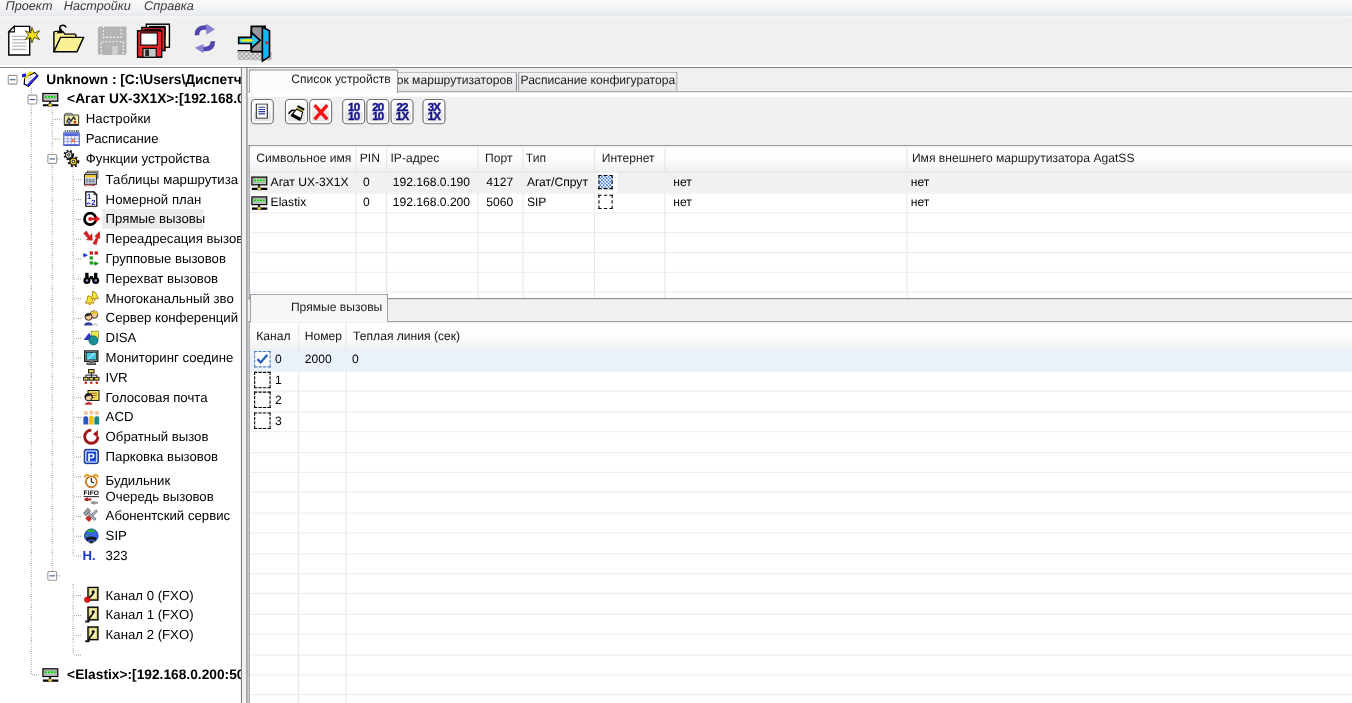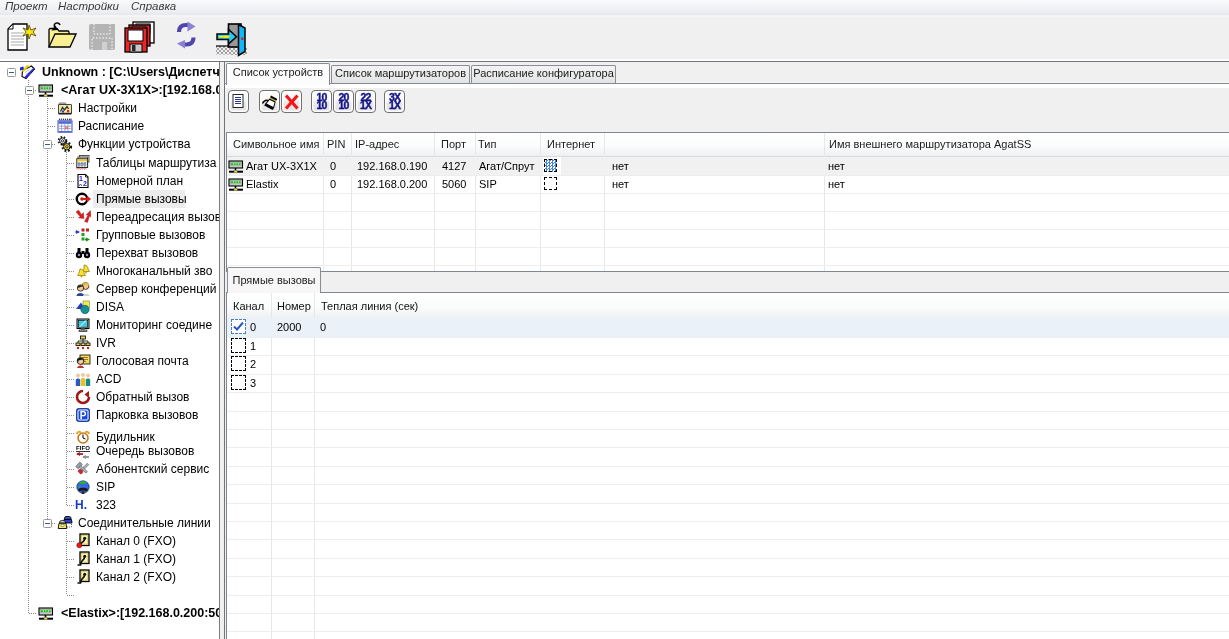--- a/index.html
+++ b/index.html
@@ -18,21 +18,21 @@
   .b{font-weight:bold;font-size:12.5px;}
   .vdot{position:absolute;width:1px;background-image:linear-gradient(to bottom,#8c8c8c 1px,transparent 1px);background-size:1px 2px;}
   .hdot{position:absolute;height:1px;background-image:linear-gradient(to right,#8c8c8c 1px,transparent 1px);background-size:2px 1px;}
   .ebox{position:absolute;width:7px;height:7px;background:#fff;border:1px solid #999;border-radius:1.5px;}
   .ebox:after{content:"";position:absolute;left:1px;top:3px;width:5px;height:1px;background:#3c5a8c;}
   .ticon{position:absolute;width:16px;height:16px;}
   .tsel{position:absolute;background:#ececec;}
   #rpane{left:224px;top:62px;width:1005px;height:577px;background:#f0f0f0;border-left:1px solid #70757c;overflow:hidden;}
   #splitgap{left:220px;top:62px;width:4px;height:577px;background:#f0f0f0;}
   .tab{position:absolute;font-size:11px;color:#1b1b1b;text-align:center;border:1px solid #898c95;border-bottom:none;border-radius:2px 2px 0 0;white-space:nowrap;overflow:hidden;}
-  .tab.on{background:#fcfcfc;z-index:3;}
+  .tab.on{background:#fcfcfc;z-index:3;padding-left:32px;}
   .tab.off{background:linear-gradient(#f4f4f4,#e2e3e4);z-index:1;}
   #tabline{position:absolute;background:#848a92;}
   .btn{position:absolute;width:19px;height:21px;border:1.5px solid #717171;border-radius:4px;background:linear-gradient(#fcfcfc,#f6f6f6 48%,#e8e8e8 52%,#e3e3e3);box-shadow:inset 0 0 0 1.5px #fff;}
   .gridframe{position:absolute;background:#fff;border:1px solid #82878f;overflow:hidden;}
   .ghead{position:absolute;left:0;top:0;right:0;height:23px;background:linear-gradient(#ffffff,#fbfcfc 55%,#eff0f2);border-bottom:1px solid #d9dadc;}
   .ghead .h{position:absolute;top:0;height:23px;line-height:23px;font-size:11px;color:#1c1c1c;white-space:nowrap;}
   .gvln{position:absolute;width:1px;background:#e6e7e8;}
   .ghln{position:absolute;height:1px;background:#ededee;}
   .cell{position:absolute;font-size:11px;color:#000;white-space:nowrap;}
   .chk{position:absolute;width:13px;height:13px;border:1px dashed #000;background:#fff;box-sizing:border-box;}
@@ -482,33 +482,20 @@
           </svg>
         </span>
 <span class="lbl" style="left:96px">SIP</span>
 </div>
 <div class="hdot" style="left:67px;top:443px;width:7px"></div>
 <div class="trow" style="top:434px">
 <span style="position:absolute;left:75px;top:0;font-weight:bold;color:#1838c8;font-size:12px">H.</span>
 <span class="lbl" style="left:96px">323</span>
 </div>
 <div class="hdot" style="left:48px;top:461px;width:8px"></div>
-<div class="trow" style="top:452px">
-<span class="ticon" style="left:57px;top:1px">
-          <svg width="16" height="16" viewBox="0 0 16 16" style="position:absolute;left:0;top:0">
-            <rect x="7" y="5.5" width="7.5" height="6.5" fill="none" stroke="#333" stroke-width="0.8" stroke-dasharray="1 1.2"></rect>
-            <path d="M7.5 3.5 Q7.5 1.5 9 1.5 L12.5 1.5 Q14 1.5 14 3.5 L14 4.2 L7.5 4.2 Z" fill="#4058e0" stroke="#000" stroke-width="0.9"></path>
-            <polygon points="7,4.5 14.5,4.5 15,8 6.5,8" fill="#2644cc" stroke="#000" stroke-width="0.9"></polygon>
-            <path d="M2.5 7.5 Q2.5 5.8 4 5.8 L7 5.8 Q8.5 5.8 8.5 7.5 L8.5 8 L2.5 8 Z" fill="#fffff0" stroke="#000" stroke-width="0.9"></path>
-            <polygon points="2,8.3 9,8.3 9.8,13.5 1.2,13.5" fill="#f5ee58" stroke="#000" stroke-width="0.9"></polygon>
-            <rect x="4" y="9.5" width="3" height="2" fill="#fcfcf0" stroke="#555" stroke-width="0.5"></rect>
-          </svg>
-        </span>
-<span class="lbl" style="left:78px">Соединительные линии</span>
-</div>
 <div class="hdot" style="left:67px;top:479px;width:7px"></div>
 <div class="trow" style="top:470px">
 <span class="ticon" style="left:75px;top:1px">
           <svg width="16" height="16" viewBox="0 0 16 16" style="position:absolute;left:0;top:0">
             <rect x="5" y="1" width="9" height="11.5" fill="#f6f096" stroke="#000" stroke-width="1.3"></rect>
             <rect x="6.5" y="2.5" width="6" height="8.5" fill="#faf5b4" stroke="#c8c060" stroke-width="0.6"></rect>
             <circle cx="9.7" cy="5.2" r="1.5" fill="#111"></circle>
             <path d="M9.7 5.2 C9.7 9.5 6.5 8.5 5.5 11.5" fill="none" stroke="#111" stroke-width="1.7"></path>
             <circle cx="4.3" cy="12.2" r="2.5" fill="#e81818" stroke="#900" stroke-width="0.6"></circle>
           </svg>

